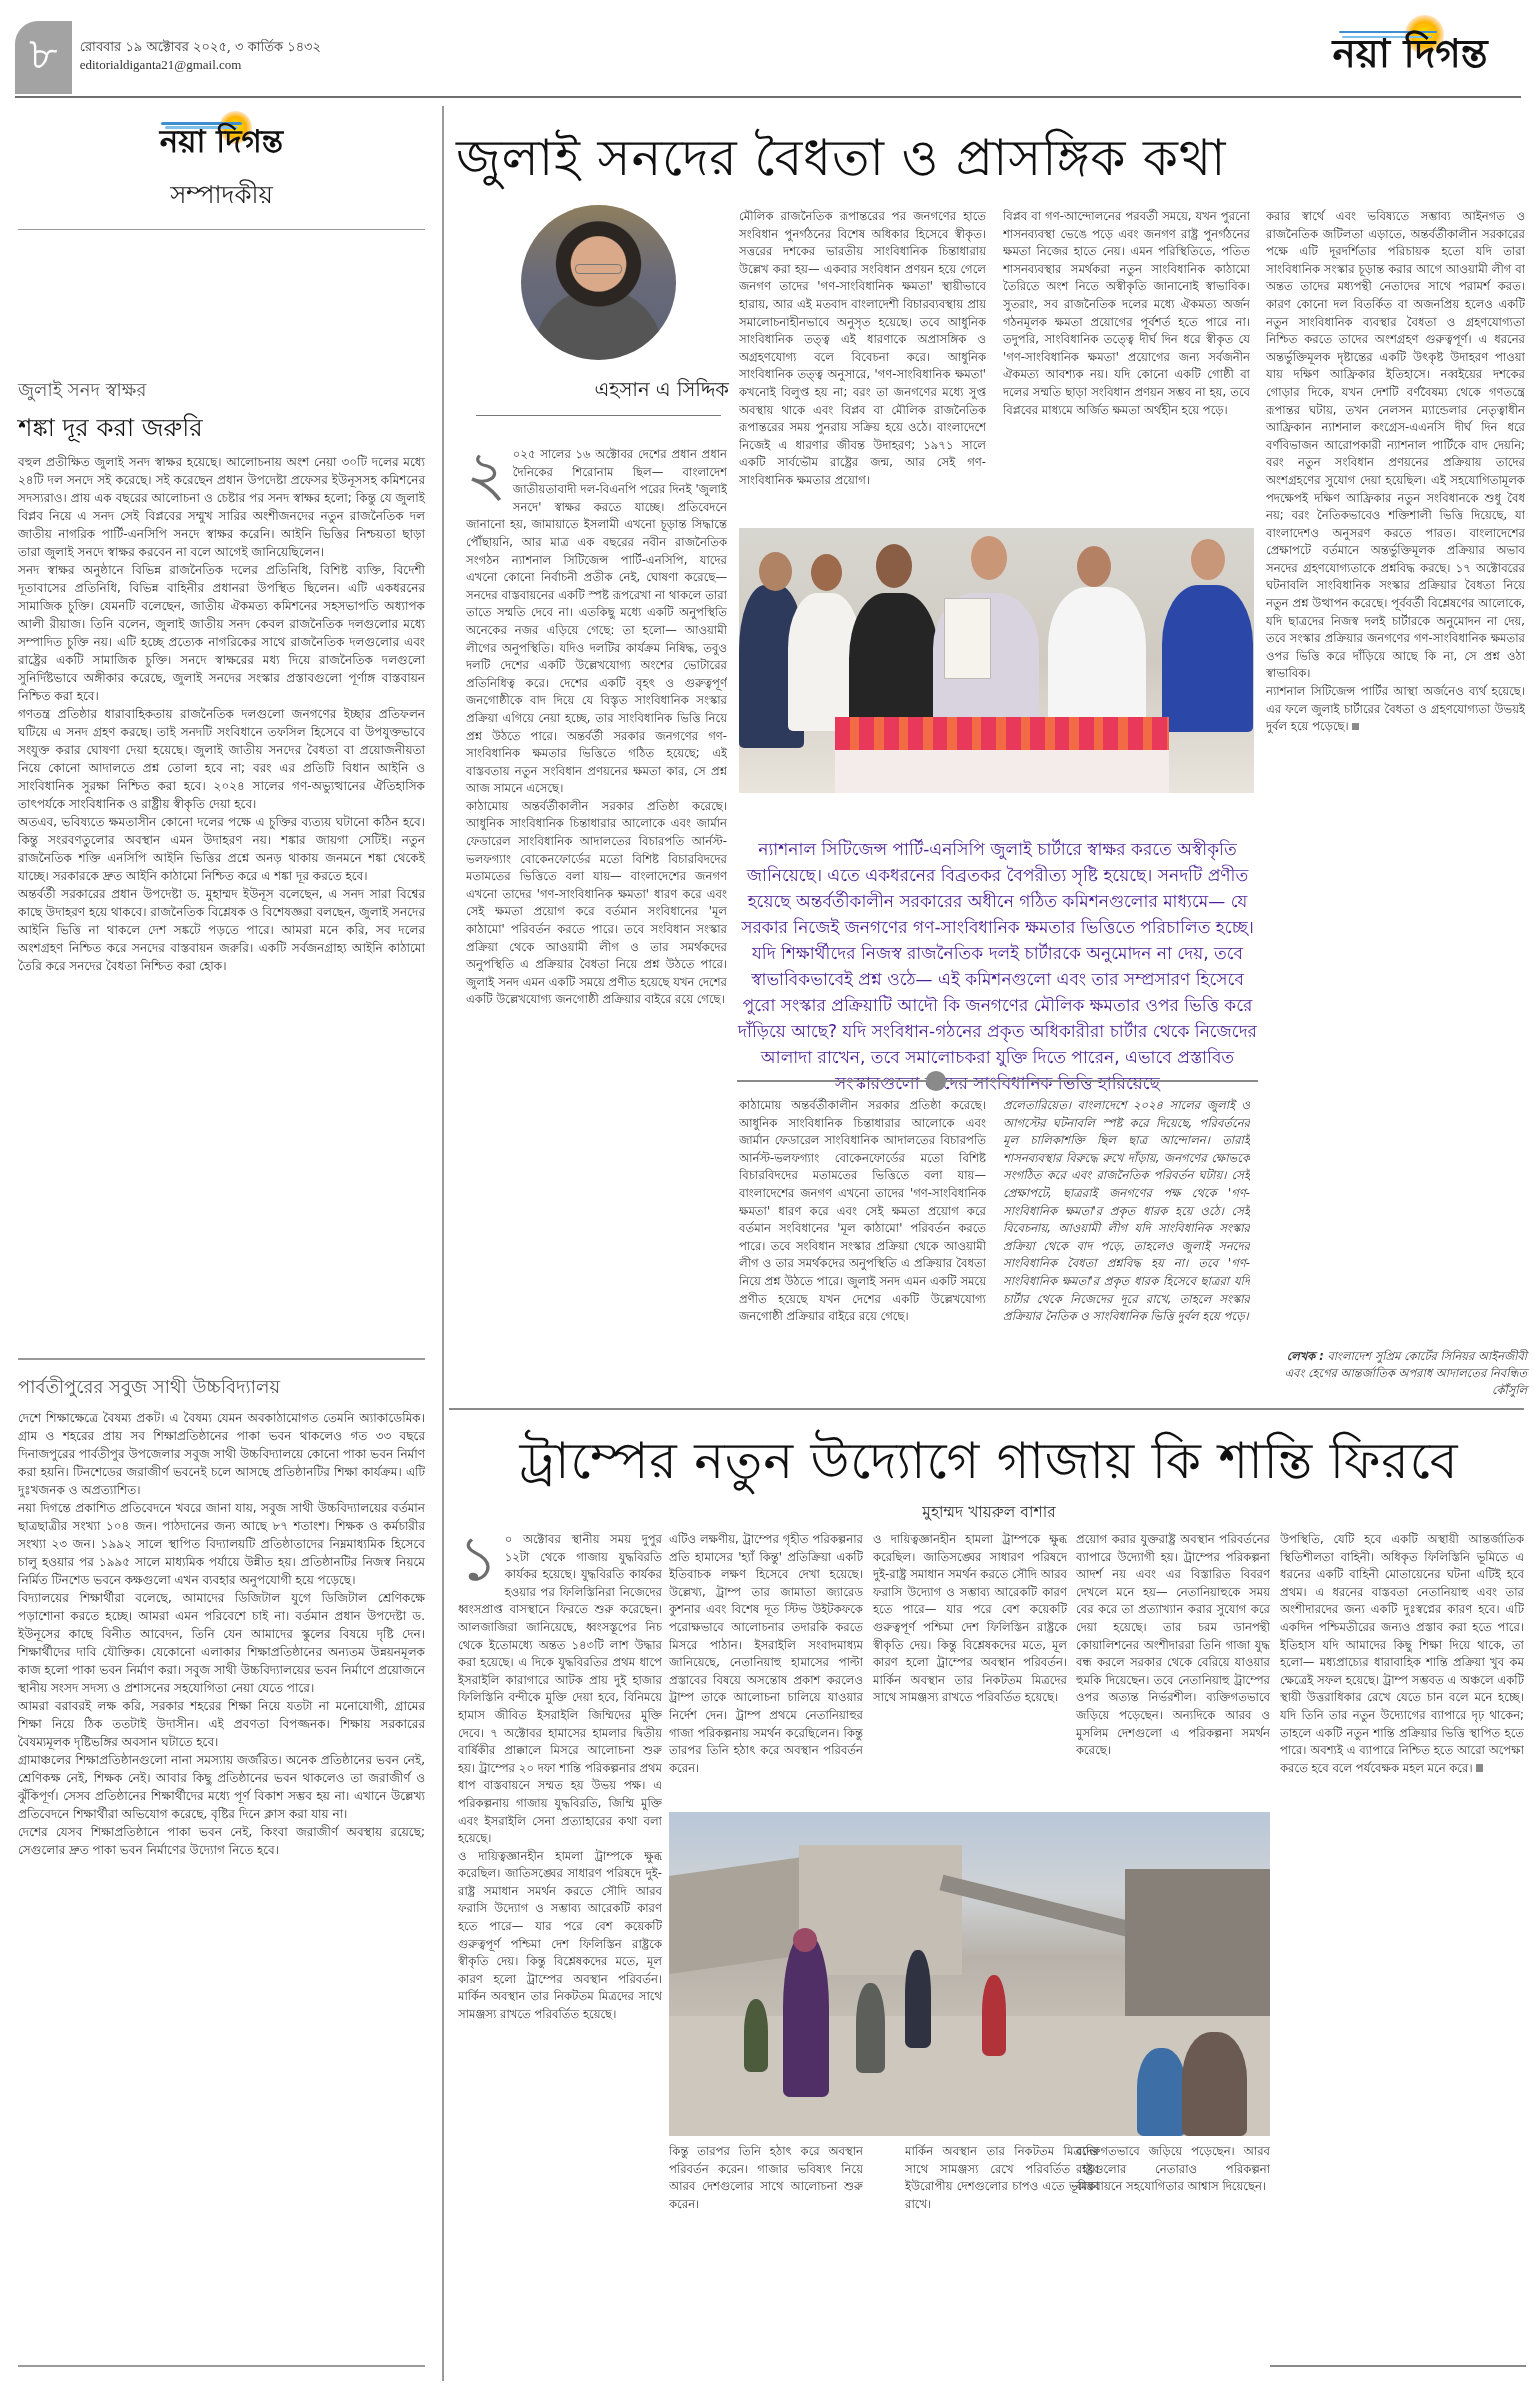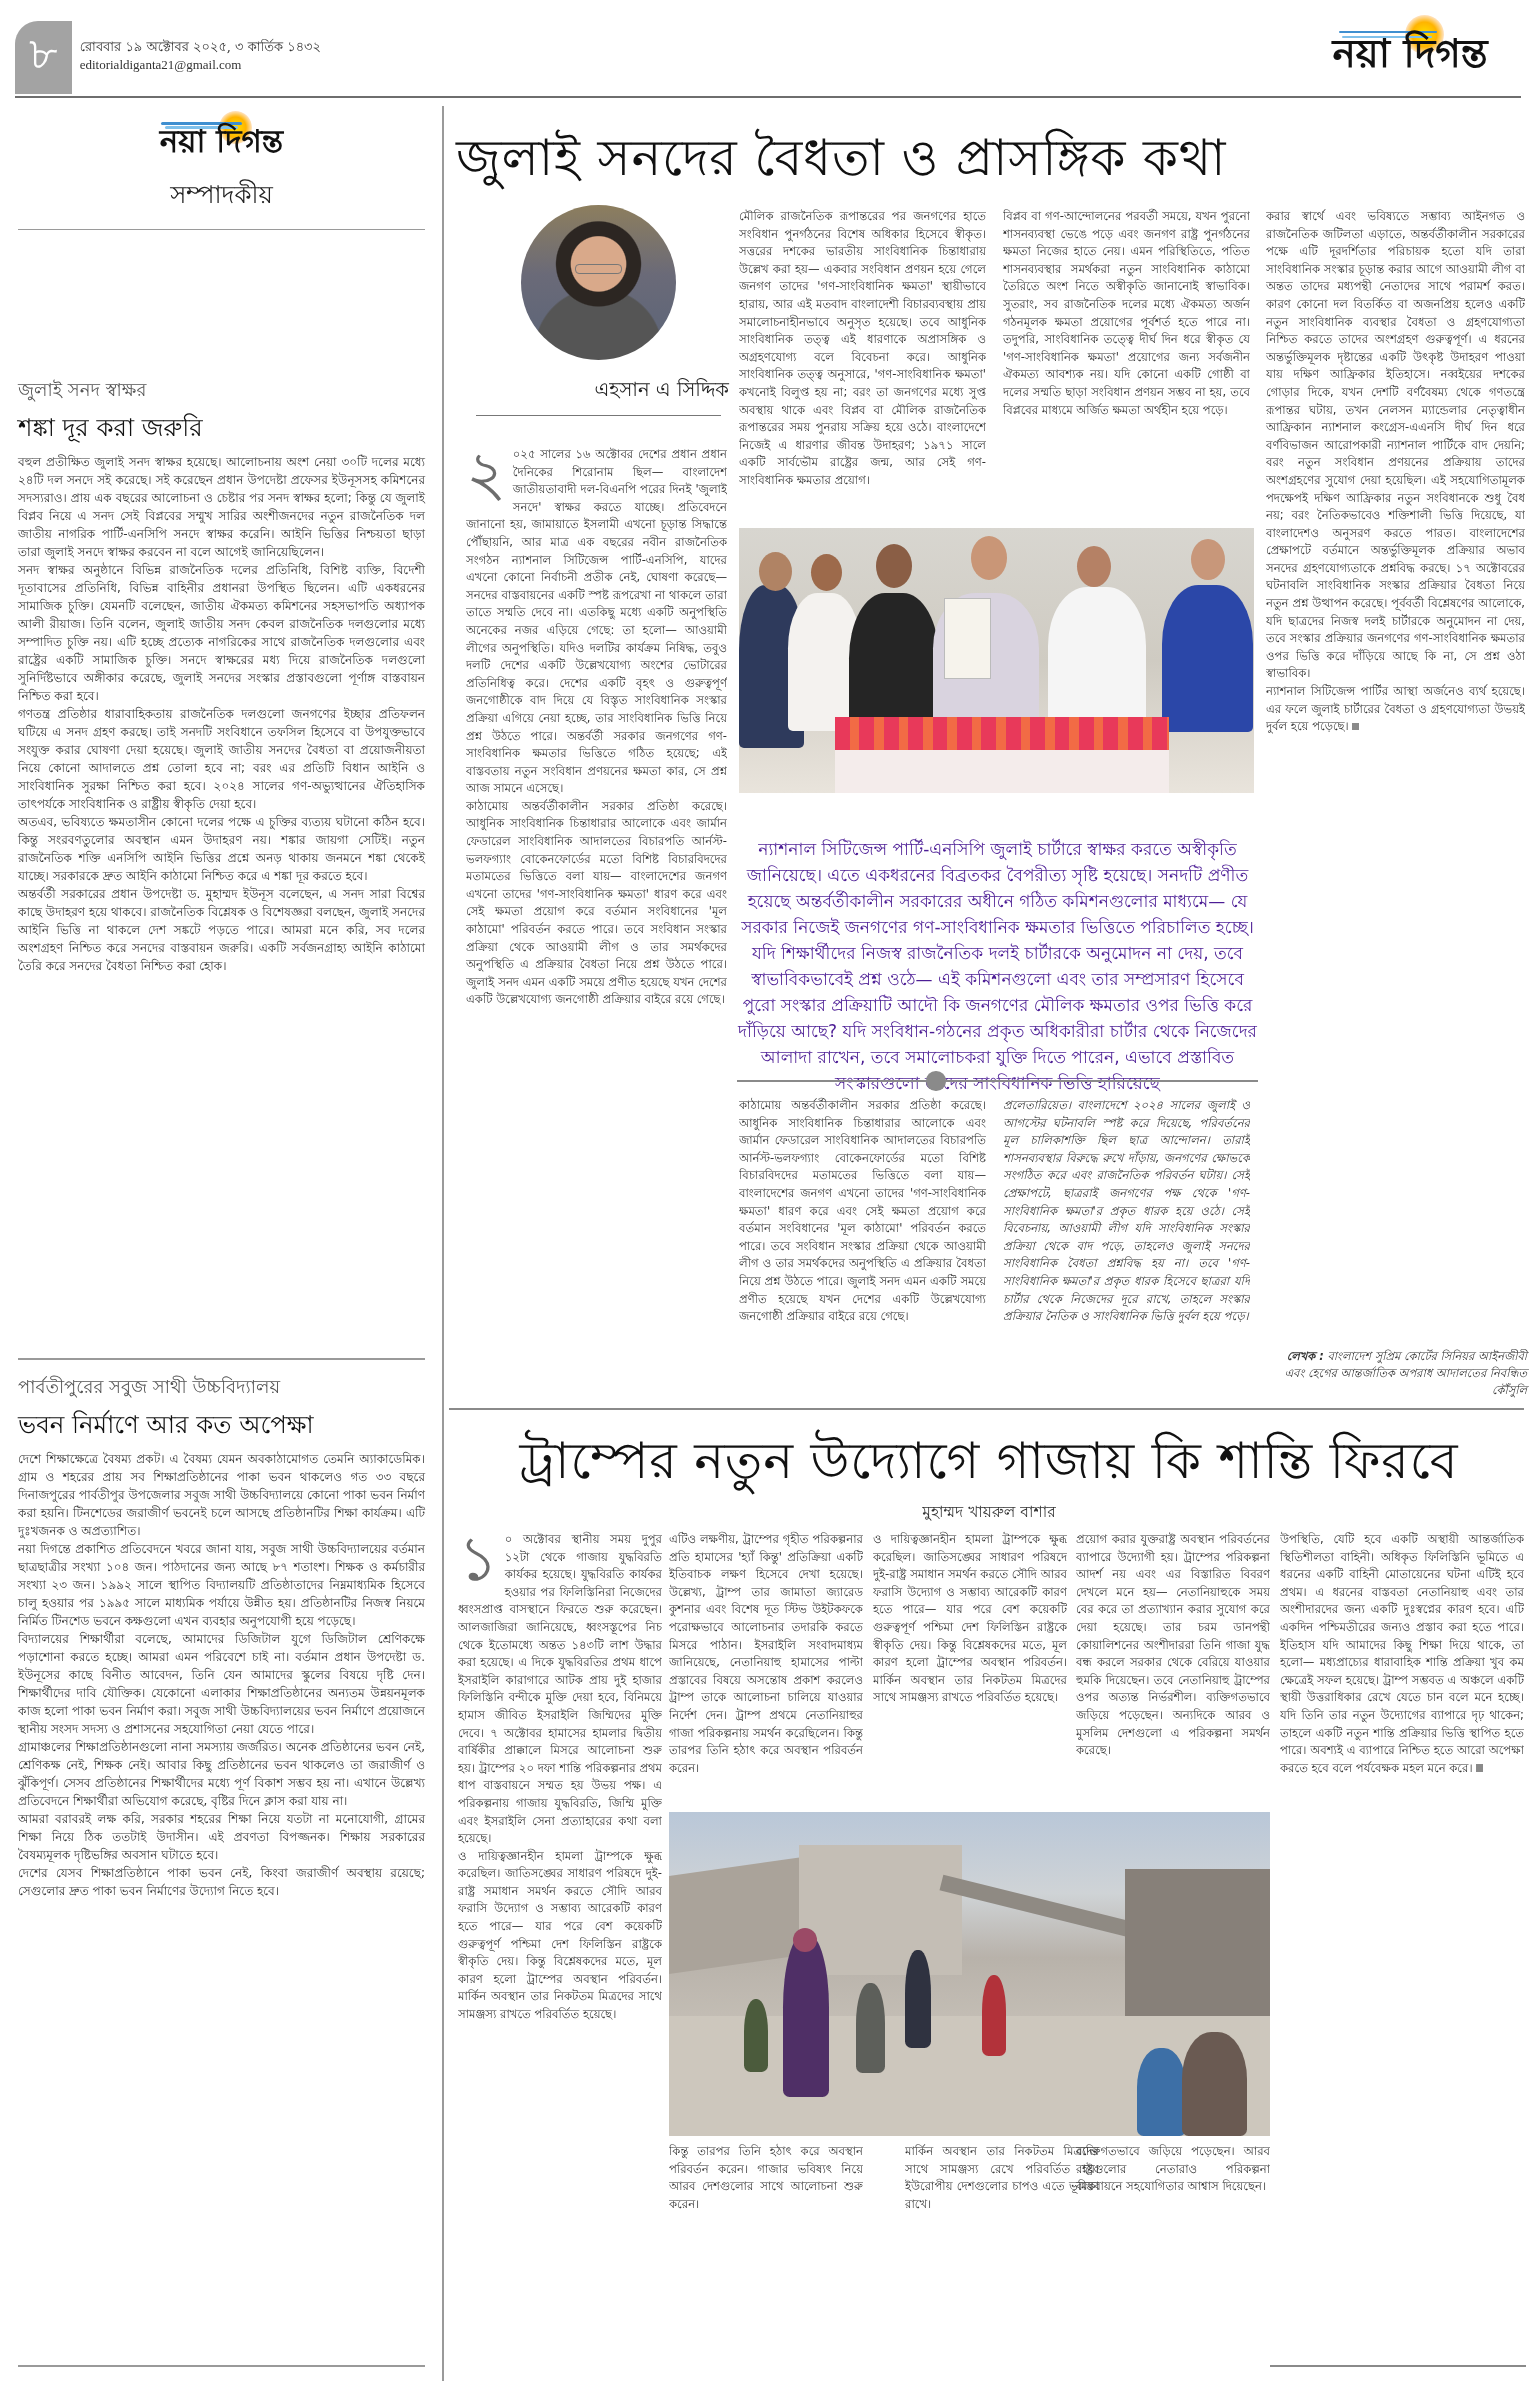--- a/index.html
+++ b/index.html
@@ -120,27 +120,26 @@
     <p>সনদ স্বাক্ষর অনুষ্ঠানে বিভিন্ন রাজনৈতিক দলের প্রতিনিধি, বিশিষ্ট ব্যক্তি, বিদেশী দূতাবাসের প্রতিনিধি, বিভিন্ন বাহিনীর প্রধানরা উপস্থিত ছিলেন। এটি একধরনের সামাজিক চুক্তি। যেমনটি বলেছেন, জাতীয় ঐকমত্য কমিশনের সহসভাপতি অধ্যাপক আলী রীয়াজ। তিনি বলেন, জুলাই জাতীয় সনদ কেবল রাজনৈতিক দলগুলোর মধ্যে সম্পাদিত চুক্তি নয়। এটি হচ্ছে প্রত্যেক নাগরিকের সাথে রাজনৈতিক দলগুলোর এবং রাষ্ট্রের একটি সামাজিক চুক্তি। সনদে স্বাক্ষরের মধ্য দিয়ে রাজনৈতিক দলগুলো সুনির্দিষ্টভাবে অঙ্গীকার করেছে, জুলাই সনদের সংস্কার প্রস্তাবগুলো পূর্ণাঙ্গ বাস্তবায়ন নিশ্চিত করা হবে।</p>
     <p>গণতন্ত্র প্রতিষ্ঠার ধারাবাহিকতায় রাজনৈতিক দলগুলো জনগণের ইচ্ছার প্রতিফলন ঘটিয়ে এ সনদ গ্রহণ করছে। তাই সনদটি সংবিধানে তফসিল হিসেবে বা উপযুক্তভাবে সংযুক্ত করার ঘোষণা দেয়া হয়েছে। জুলাই জাতীয় সনদের বৈধতা বা প্রয়োজনীয়তা নিয়ে কোনো আদালতে প্রশ্ন তোলা হবে না; বরং এর প্রতিটি বিধান আইনি ও সাংবিধানিক সুরক্ষা নিশ্চিত করা হবে। ২০২৪ সালের গণ-অভ্যুত্থানের ঐতিহাসিক তাৎপর্যকে সাংবিধানিক ও রাষ্ট্রীয় স্বীকৃতি দেয়া হবে।</p>
     <p>অতএব, ভবিষ্যতে ক্ষমতাসীন কোনো দলের পক্ষে এ চুক্তির ব্যত্যয় ঘটানো কঠিন হবে। কিন্তু সংরবণতুলোর অবস্থান এমন উদাহরণ নয়। শঙ্কার জায়গা সেটিই। নতুন রাজনৈতিক শক্তি এনসিপি আইনি ভিত্তির প্রশ্নে অনড় থাকায় জনমনে শঙ্কা থেকেই যাচ্ছে। সরকারকে দ্রুত আইনি কাঠামো নিশ্চিত করে এ শঙ্কা দূর করতে হবে।</p>
     <p>অন্তর্বর্তী সরকারের প্রধান উপদেষ্টা ড. মুহাম্মদ ইউনূস বলেছেন, এ সনদ সারা বিশ্বের কাছে উদাহরণ হয়ে থাকবে। রাজনৈতিক বিশ্লেষক ও বিশেষজ্ঞরা বলছেন, জুলাই সনদের আইনি ভিত্তি না থাকলে দেশ সঙ্কটে পড়তে পারে। আমরা মনে করি, সব দলের অংশগ্রহণ নিশ্চিত করে সনদের বাস্তবায়ন জরুরি। একটি সর্বজনগ্রাহ্য আইনি কাঠামো তৈরি করে সনদের বৈধতা নিশ্চিত করা হোক।</p>
   </div>
 </div>
 <div class="ed-sep" style="top:1358px;"></div>
 
 <div class="ed2">
   <div class="ed-kicker">পার্বতীপুরের সবুজ সাথী উচ্চবিদ্যালয়</div>
-  <div class="ed-title">ভবন নির্মাণে আর কত অপেক্ষা</div>
   <div class="ed-body">
     <p>দেশে শিক্ষাক্ষেত্রে বৈষম্য প্রকট। এ বৈষম্য যেমন অবকাঠামোগত তেমনি অ্যাকাডেমিক। গ্রাম ও শহরের প্রায় সব শিক্ষাপ্রতিষ্ঠানের পাকা ভবন থাকলেও গত ৩৩ বছরে দিনাজপুরের পার্বতীপুর উপজেলার সবুজ সাথী উচ্চবিদ্যালয়ে কোনো পাকা ভবন নির্মাণ করা হয়নি। টিনশেডের জরাজীর্ণ ভবনেই চলে আসছে প্রতিষ্ঠানটির শিক্ষা কার্যক্রম। এটি দুঃখজনক ও অপ্রত্যাশিত।</p>
     <p>নয়া দিগন্তে প্রকাশিত প্রতিবেদনে খবরে জানা যায়, সবুজ সাথী উচ্চবিদ্যালয়ের বর্তমান ছাত্রছাত্রীর সংখ্যা ১০৪ জন। পাঠদানের জন্য আছে ৮৭ শতাংশ। শিক্ষক ও কর্মচারীর সংখ্যা ২৩ জন। ১৯৯২ সালে স্থাপিত বিদ্যালয়টি প্রতিষ্ঠাতাদের নিম্নমাধ্যমিক হিসেবে চালু হওয়ার পর ১৯৯৫ সালে মাধ্যমিক পর্যায়ে উন্নীত হয়। প্রতিষ্ঠানটির নিজস্ব নিয়মে নির্মিত টিনশেড ভবনে কক্ষগুলো এখন ব্যবহার অনুপযোগী হয়ে পড়েছে।</p>
     <p>বিদ্যালয়ের শিক্ষার্থীরা বলেছে, আমাদের ডিজিটাল যুগে ডিজিটাল শ্রেণিকক্ষে পড়াশোনা করতে হচ্ছে। আমরা এমন পরিবেশে চাই না। বর্তমান প্রধান উপদেষ্টা ড. ইউনূসের কাছে বিনীত আবেদন, তিনি যেন আমাদের স্কুলের বিষয়ে দৃষ্টি দেন। শিক্ষার্থীদের দাবি যৌক্তিক। যেকোনো এলাকার শিক্ষাপ্রতিষ্ঠানের অন্যতম উন্নয়নমূলক কাজ হলো পাকা ভবন নির্মাণ করা। সবুজ সাথী উচ্চবিদ্যালয়ের ভবন নির্মাণে প্রয়োজনে স্থানীয় সংসদ সদস্য ও প্রশাসনের সহযোগিতা নেয়া যেতে পারে।</p>
+    <p>আমরা বরাবরই লক্ষ করি, সরকার শহরের শিক্ষা নিয়ে যতটা না মনোযোগী, গ্রামের শিক্ষা নিয়ে ঠিক ততটাই উদাসীন। এই প্রবণতা বিপজ্জনক। শিক্ষায় সরকারের বৈষম্যমূলক দৃষ্টিভঙ্গির অবসান ঘটাতে হবে।</p>
     <p>গ্রামাঞ্চলের শিক্ষাপ্রতিষ্ঠানগুলো নানা সমস্যায় জর্জরিত। অনেক প্রতিষ্ঠানের ভবন নেই, শ্রেণিকক্ষ নেই, শিক্ষক নেই। আবার কিছু প্রতিষ্ঠানের ভবন থাকলেও তা জরাজীর্ণ ও ঝুঁকিপূর্ণ। সেসব প্রতিষ্ঠানের শিক্ষার্থীদের মধ্যে পূর্ণ বিকাশ সম্ভব হয় না। এখানে উল্লেখ্য প্রতিবেদনে শিক্ষার্থীরা অভিযোগ করেছে, বৃষ্টির দিনে ক্লাস করা যায় না।</p>
-    <p>আমরা বরাবরই লক্ষ করি, সরকার শহরের শিক্ষা নিয়ে যতটা না মনোযোগী, গ্রামের শিক্ষা নিয়ে ঠিক ততটাই উদাসীন। এই প্রবণতা বিপজ্জনক। শিক্ষায় সরকারের বৈষম্যমূলক দৃষ্টিভঙ্গির অবসান ঘটাতে হবে।</p>
     <p>দেশের যেসব শিক্ষাপ্রতিষ্ঠানে পাকা ভবন নেই, কিংবা জরাজীর্ণ অবস্থায় রয়েছে; সেগুলোর দ্রুত পাকা ভবন নির্মাণের উদ্যোগ নিতে হবে।</p>
   </div>
 </div>
 <div class="ed-sep" style="top:2365px;"></div>
 
 <div class="vrule"></div>
 
 <div class="art1-headline">জুলাই সনদের বৈধতা ও প্রাসঙ্গিক কথা</div>
 
 <div class="author-block">

